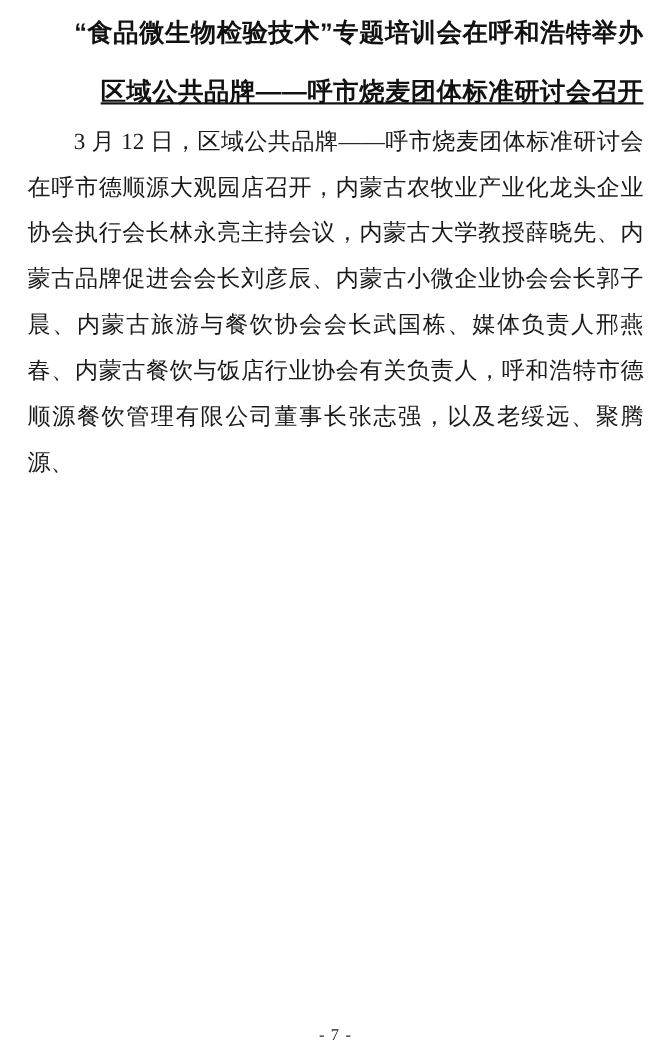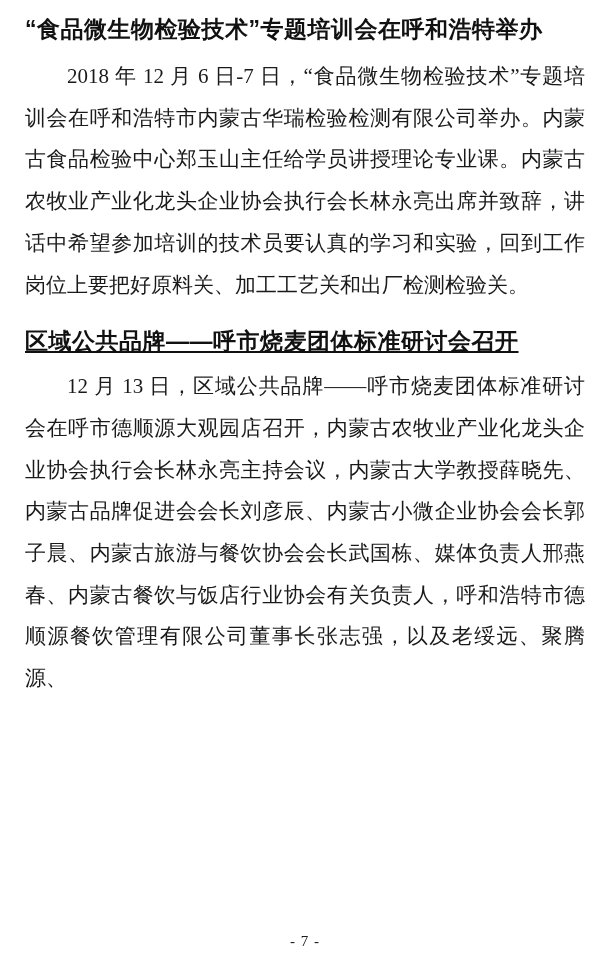--- a/index.html
+++ b/index.html
@@ -17,21 +17,21 @@
     color: #1a1a1a;
     overflow: hidden;
     font-family: "Liberation Serif", "DejaVu Serif", serif;
   }
   .article-title {
     margin: 0 0 8px 0;
     font-family: "Liberation Sans", "DejaVu Sans", sans-serif;
     font-weight: 700;
     font-size: 23px;
     line-height: 38px;
-    text-align: left;
+    text-align: right;
     color: #111111;
     letter-spacing: 0.5px;
     white-space: nowrap;
   }
   .article-title.second {
     margin: 16px 0 6px 0;
     text-decoration: underline;
   }
   .body-para {
     margin: 0;
@@ -54,22 +54,21 @@
     font-family: "Liberation Serif", "DejaVu Serif", serif;
   }
 </style>
 </head>
 <body>
 
 <div class="page">
 
   <h1 class="article-title">“食品微生物检验技术”专题培训会在呼和浩特举办</h1>
 
-  <p class="body-para">2018 年 12 月 6 日-7 日，“食品微生物检验技术”专题培训会在呼和浩特市内蒙古华瑞检验检测有限公司举办。内蒙古食品检验中心郑玉山主任给学员讲授理论专业课。内蒙古农牧业产业化龙头企业协会执行会长林永亮出席并致辞，讲话中希望参加培训的技术员要认真的学习和实验，回到工作岗位上要把好原料关、加工工艺关和出厂检测检验关。</p>
 
 
   <h1 class="article-title second">区域公共品牌——呼市烧麦团体标准研讨会召开</h1>
 
-  <p class="body-para">12 月 13 日，区域公共品牌——呼市烧麦团体标准研讨会在呼市德顺源大观园店召开，内蒙古农牧业产业化龙头企业协会执行会长林永亮主持会议，内蒙古大学教授薛晓先、内蒙古品牌促进会会长刘彦辰、内蒙古小微企业协会会长郭子晨、内蒙古旅游与餐饮协会会长武国栋、媒体负责人邢燕春、内蒙古餐饮与饭店行业协会有关负责人，呼和浩特市德顺源餐饮管理有限公司董事长张志强，以及老绥远、聚腾源、</p>
+  <p class="body-para">3 月 12 日，区域公共品牌——呼市烧麦团体标准研讨会在呼市德顺源大观园店召开，内蒙古农牧业产业化龙头企业协会执行会长林永亮主持会议，内蒙古大学教授薛晓先、内蒙古品牌促进会会长刘彦辰、内蒙古小微企业协会会长郭子晨、内蒙古旅游与餐饮协会会长武国栋、媒体负责人邢燕春、内蒙古餐饮与饭店行业协会有关负责人，呼和浩特市德顺源餐饮管理有限公司董事长张志强，以及老绥远、聚腾源、</p>
 
   <div class="page-footer">- 7 -</div>
 
 </div>
 
 </body></html>

